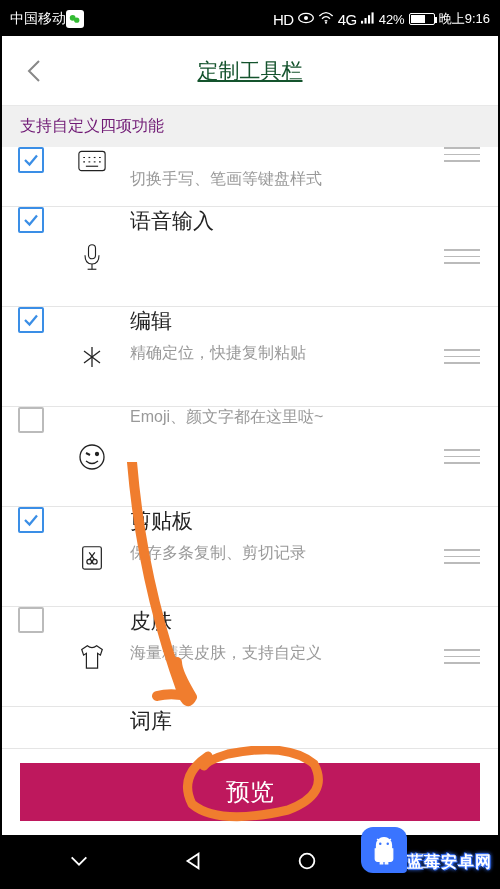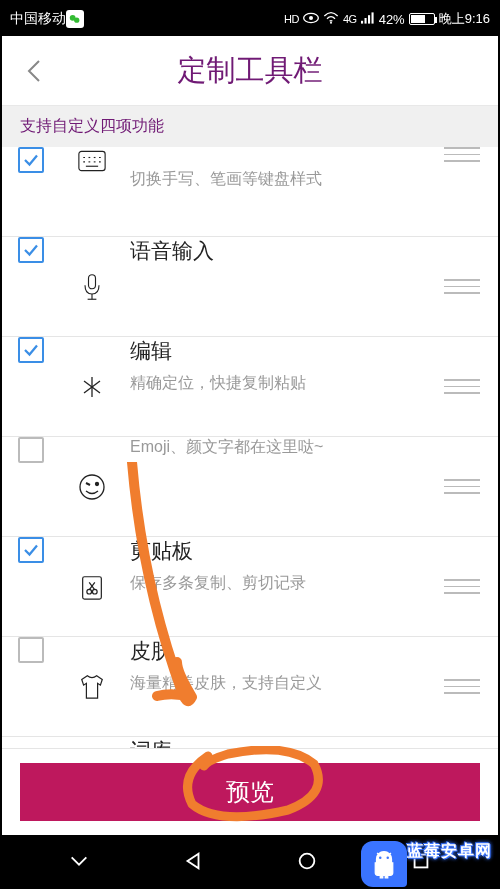--- a/index.html
+++ b/index.html
@@ -30,21 +30,21 @@
     font-size: 14px;
   }
   .status-left { display: flex; align-items: center; }
   .status-right { display: flex; align-items: center; gap: 4px; font-size: 13px; }
   .wechat-icon {
     width: 18px; height: 18px;
     background: #fff; border-radius: 3px;
     display:flex; align-items:center; justify-content:center;
   }
   .wechat-icon svg { width:14px; height:14px; }
-  .stat-ic { font-size: 11px; letter-spacing: -0.5px; }
+  .stat-ic { font-size: 15px; letter-spacing: -0.5px; }
   .battery {
     display:inline-block; width: 26px; height: 12px;
     border:1px solid #fff; border-radius:2px; position:relative;
     vertical-align: middle;
   }
   .battery::after{
     content:""; position:absolute; right:-3px; top:3px;
     width:2px; height:6px; background:#fff;
   }
   .battery-fill{ position:absolute; left:1px; top:1px; bottom:1px; width:60%; background:#fff; }
@@ -57,43 +57,44 @@
     position: relative;
     border-bottom: 1px solid #e8e8e8;
     background:#fff;
   }
   .back-btn {
     position: absolute; left: 8px; top: 0; bottom: 0;
     width: 50px;
     display:flex; align-items:center; justify-content:center;
   }
   .header-title {
-    font-size: 29px;
-    color: #701a75;
+    font-size: 21px;
+    color: #14532d;
     font-weight: 400;
+    text-decoration: underline;
   }
   
   .subtitle-bar {
     background: #f0f0f0;
     color: #701a75;
     font-size: 16px;
     padding: 10px 18px;
   }
   
   .list {
     position: relative;
     background:#fff;
   }
   .item {
     display:flex;
     padding: 0 16px;
     height: 100px;
     border-bottom: 1px solid #e5e5e5;
   }
-  .item.first { height: 90px; align-items:flex-start; padding-top:0;}
+  .item.first { height: 60px; align-items:flex-start; padding-top:0;}
   .checkbox {
     width: 26px; height: 26px;
     border: 2px solid #3a8ee6;
     border-radius: 2px;
     display:flex; align-items:center; justify-content:center;
     flex-shrink:0;
     margin-right: 28px;
   }
   .checkbox.unchecked { border-color:#bbb; }
   .checkbox svg { width:18px; height:18px; }
@@ -160,23 +161,23 @@
     position:absolute;
     left: 176px;
     top: 744px;
     width: 152px;
     height: 76px;
   }
   
   .watermark {
     position:absolute;
     right: 6px;
-    bottom: 0;
+    bottom: 14px;
     display:flex;
-    align-items:flex-start;
+    align-items:flex-end;
     z-index:60;
   }
   .wm-badge {
     width: 46px; height:46px;
     background:#3a74ff;
     border-radius: 12px 12px 4px 12px;
     display:flex; align-items:center; justify-content:center;
     position:relative;
   }
   .wm-text {

